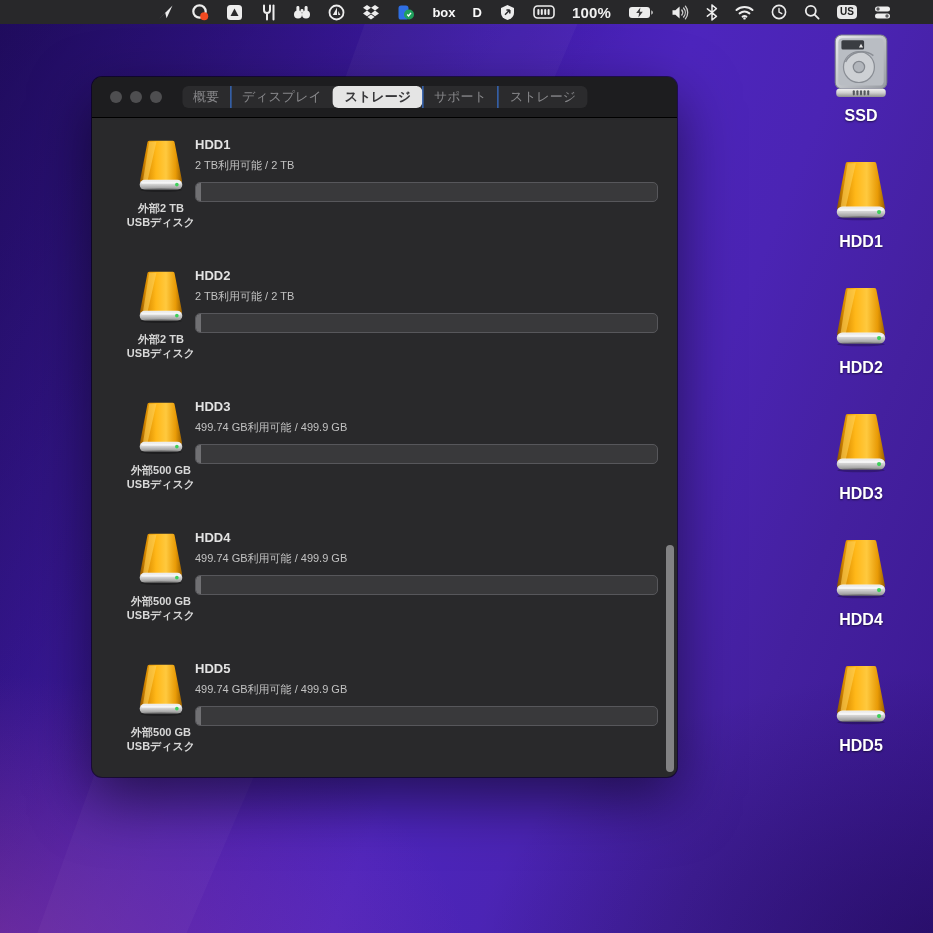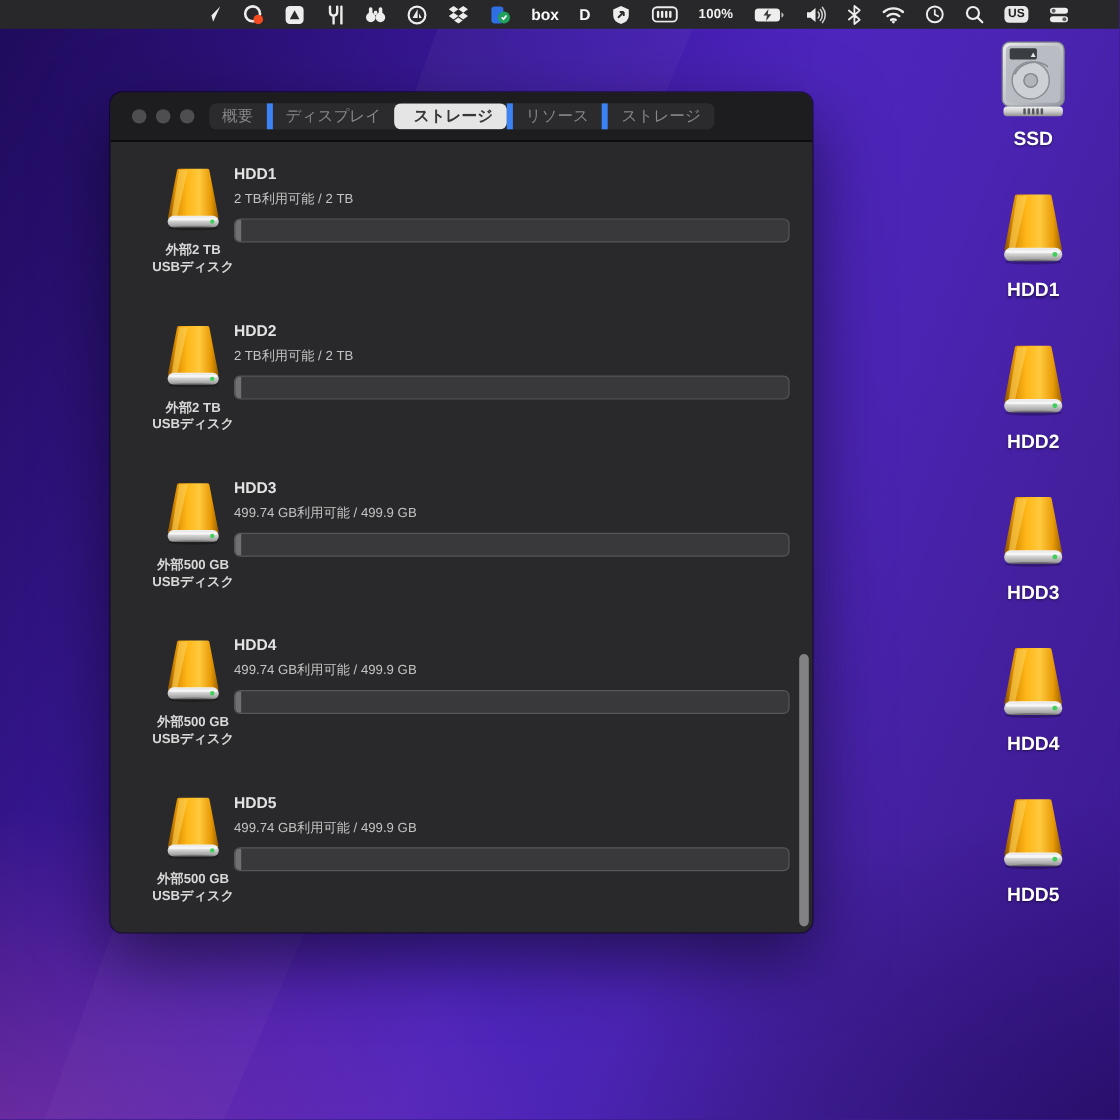--- a/index.html
+++ b/index.html
@@ -20,21 +20,21 @@
     background:radial-gradient(820px 480px at -4% 104%,rgba(196,78,160,.38),transparent 62%);}
   .bg-corner-dark{position:absolute;inset:0;
     background:radial-gradient(720px 430px at 102% 102%,rgba(18,4,58,.45),transparent 66%);}
 
   
   .menubar{position:absolute;left:0;top:0;width:933px;height:24px;background:#28282a;
     display:flex;align-items:center;justify-content:flex-end;gap:17px;
     padding-right:42px;box-sizing:border-box;z-index:50;}
   .mb-item{display:flex;align-items:center;justify-content:center;height:24px;color:#e8e8e8;}
   .mb-item svg{display:block;}
-  .mb-text{font-size:11px;font-weight:600;color:#f0f0f0;letter-spacing:.2px;}
+  .mb-text{font-size:15px;font-weight:600;color:#f0f0f0;letter-spacing:.2px;}
   .mb-logo{font-size:13px;font-weight:700;color:#fafafa;}
   .us-badge{background:#e8e8e8;color:#222;font-size:10px;font-weight:700;
     border-radius:4px;padding:2px 3px;line-height:10px;}
 
   
   .desk-icons{position:absolute;right:0;top:24px;width:145px;height:880px;z-index:5;}
   .desk-item{position:absolute;left:13px;width:120px;text-align:center;cursor:default;}
   .desk-item svg{width:66px;height:72px;}
   .desk-label{margin-top:1px;font-size:16px;font-weight:700;color:#fff;
     text-shadow:0 1px 2px rgba(0,0,0,.55);}
@@ -44,21 +44,21 @@
     background:#29292b;border-radius:10px;z-index:20;
     box-shadow:0 0 0 1px rgba(0,0,0,.55),0 22px 60px rgba(0,0,0,.55);
     overflow:hidden;}
   .titlebar{position:relative;height:40px;background:#1d1d1f;
     border-bottom:1px solid #000;}
   .traffic{position:absolute;left:18px;top:14px;display:flex;gap:8px;}
   .tl-dot{width:12px;height:12px;border-radius:50%;background:#4e4e50;}
   .tabs{position:absolute;left:50%;top:9px;transform:translateX(-50%);
     display:flex;background:#2b2b2d;border-radius:6px;overflow:hidden;}
   .tab{font-size:13px;color:#87878a;padding:3px 11px;line-height:16px;
-    border-left:5px solid #3b82f6;white-space:nowrap;}
+    border-left:1px solid #3b82f6;white-space:nowrap;}
   .tab:first-child{border-left:none;font-family:Liberation Serif, serif;}
   .tab.selected{background:#e5e5e5;color:#37373a;border-radius:6px;border-left-color:transparent;font-weight:bold;}
 
   .win-content{position:relative;padding-top:14px;height:645px;}
   .drive-row{position:relative;height:131px;}
   .row-icon-wrap{position:absolute;left:14px;top:7px;width:110px;text-align:center;}
   .row-icon-wrap svg{width:58px;height:56px;}
   .row-caption{font-size:11px;font-weight:700;color:#d8d8d8;line-height:14px;margin-top:2px;}
   .row-detail{position:absolute;left:103px;top:5px;right:19px;}
   .row-title{font-size:13px;font-weight:600;color:#e3e3e3;}
@@ -298,21 +298,21 @@
   <div class="titlebar">
     <div class="traffic">
       <div class="tl-dot"></div>
       <div class="tl-dot"></div>
       <div class="tl-dot"></div>
     </div>
     <div class="tabs">
         <div class="tab">概要</div>
         <div class="tab">ディスプレイ</div>
         <div class="tab selected">ストレージ</div>
-        <div class="tab">リソース</div>
+        <div class="tab">サポート</div>
         <div class="tab">ストレージ</div>
       </div>
   </div>
   <div class="win-content">
   <div class="drive-row">
     <div class="row-icon-wrap">
       <svg>
             <use href="#sym-ext-drive"></use>
           </svg>
       <div class="row-caption">外部2 TB</div>

